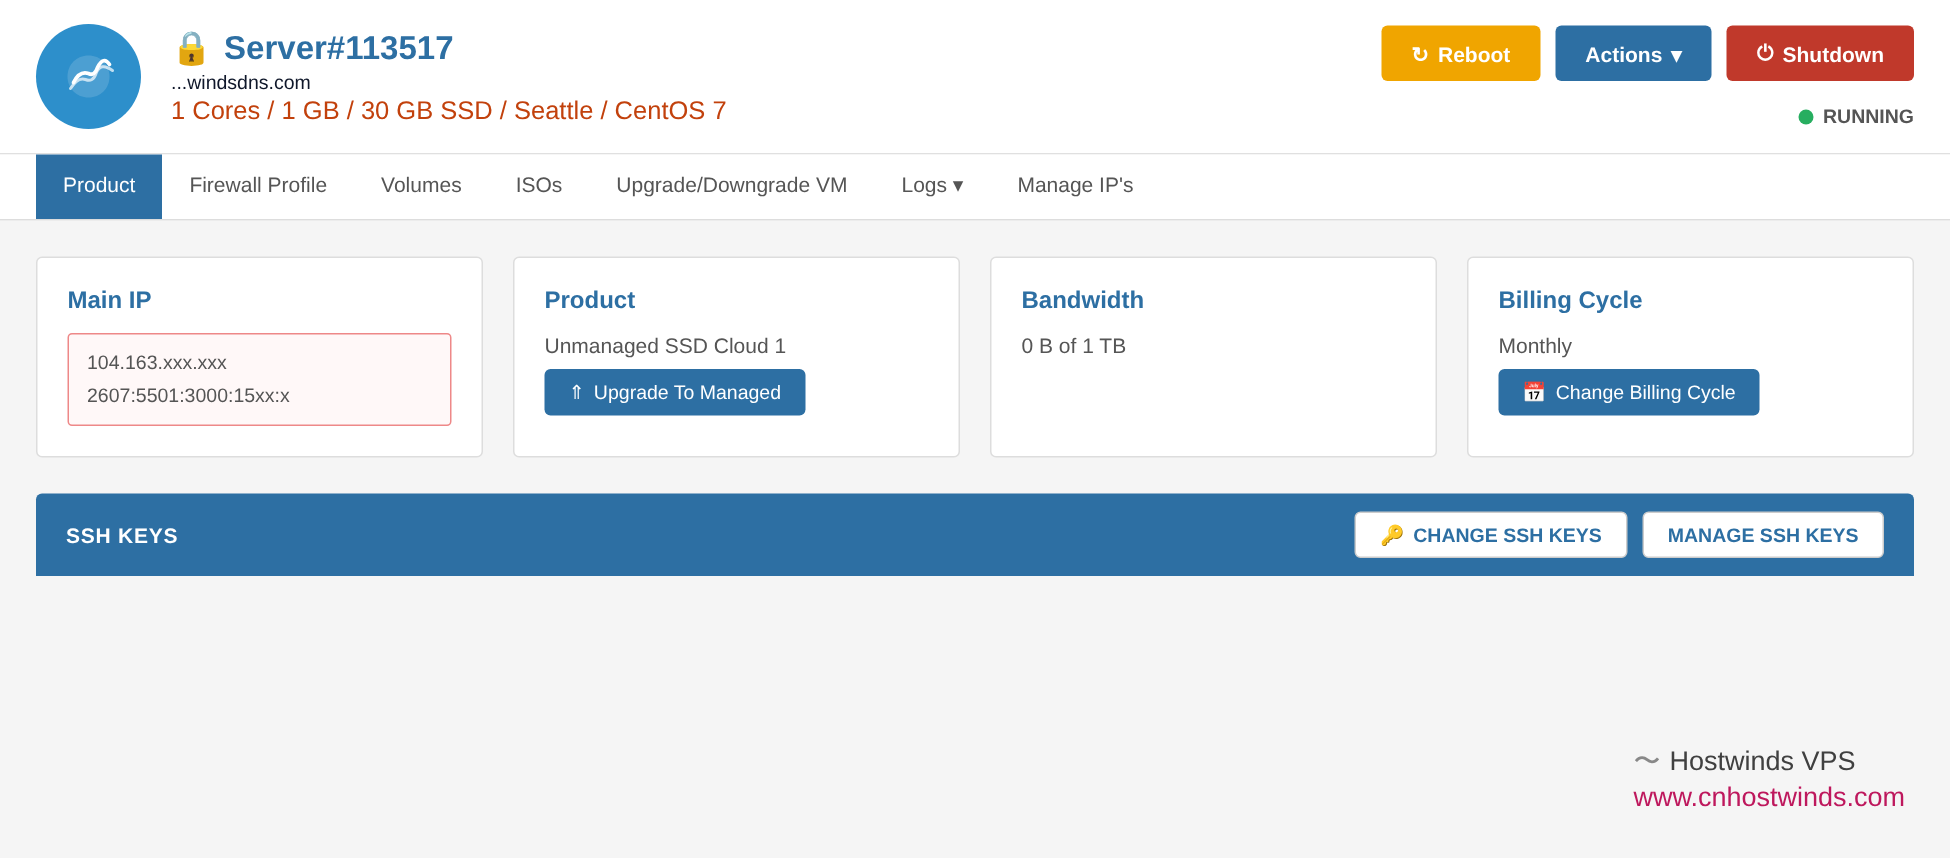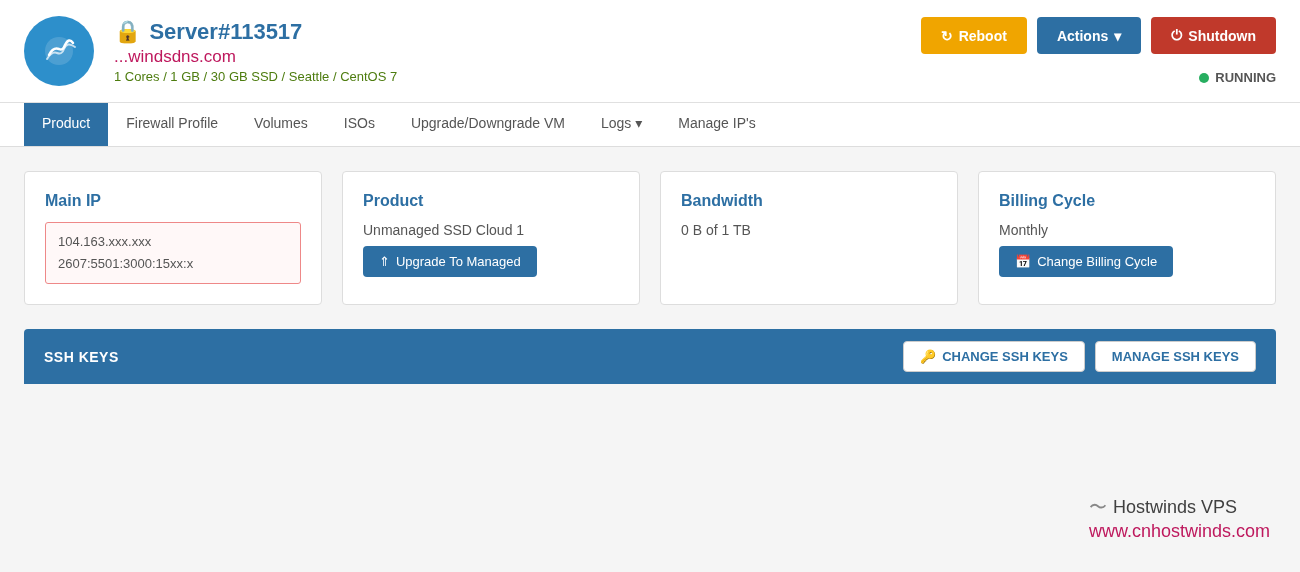--- a/index.html
+++ b/index.html
@@ -20,22 +20,22 @@
       display: flex; align-items: center; justify-content: center;
       margin-right: 20px;
       flex-shrink: 0;
     }
     .logo-circle svg { width: 44px; height: 44px; }
     .server-info { flex: 1; }
     .server-title {
       font-size: 22px; font-weight: bold; color: #2d6fa3;
       display: flex; align-items: center; gap: 8px;
     }
-    .server-subtitle { color: #be185d; font-size: 17px; margin-top: 2px; }
-    .server-specs { color: #4d7c0f; font-size: 13px; margin-top: 2px; }
+    .server-subtitle { color: #0f172a; font-size: 13px; margin-top: 2px; }
+    .server-specs { color: #c2410c; font-size: 17px; margin-top: 2px; }
     .header-actions {
       display: flex; align-items: center; gap: 10px;
       flex-direction: column; align-items: flex-end;
     }
     .header-btns { display: flex; gap: 10px; }
     .btn-reboot {
       background: #f0a500; color: #fff; border: none;
       padding: 10px 20px; border-radius: 4px; cursor: pointer;
       font-size: 14px; font-weight: 600; display: flex; align-items: center; gap: 6px;
     }

